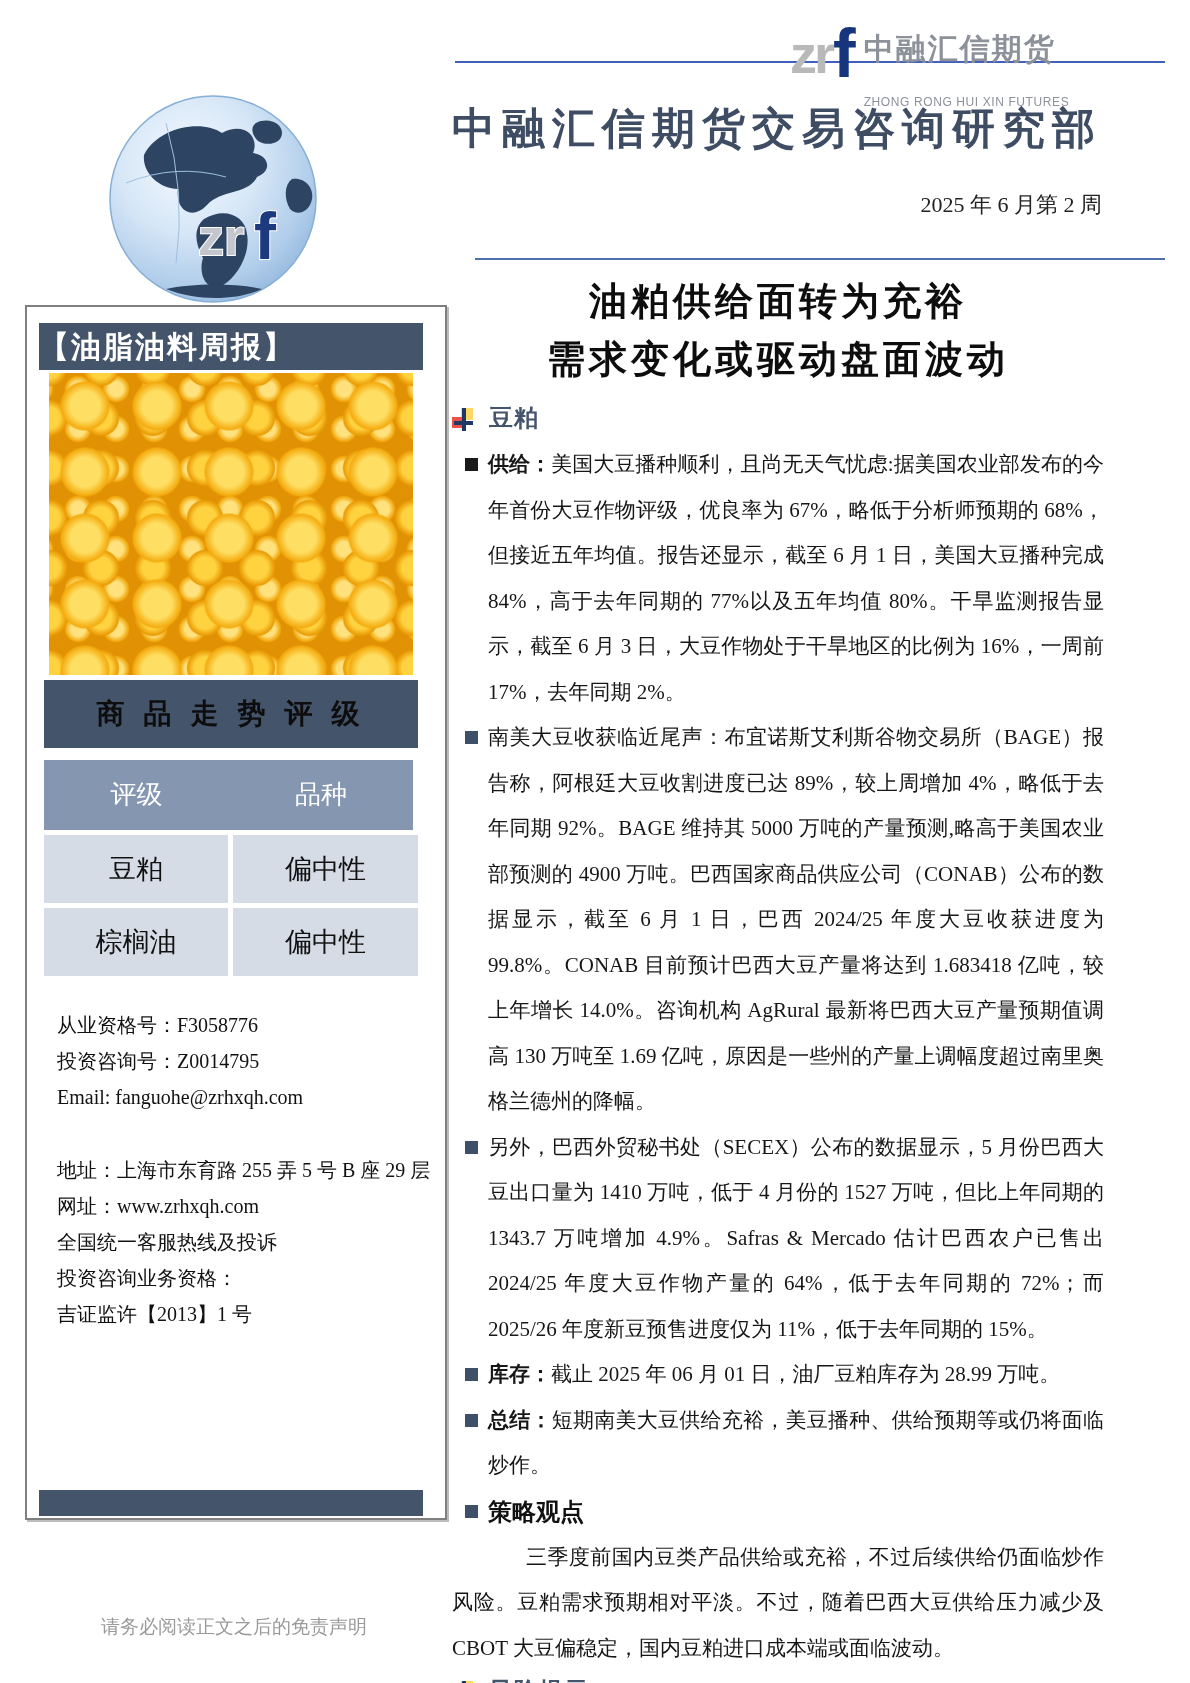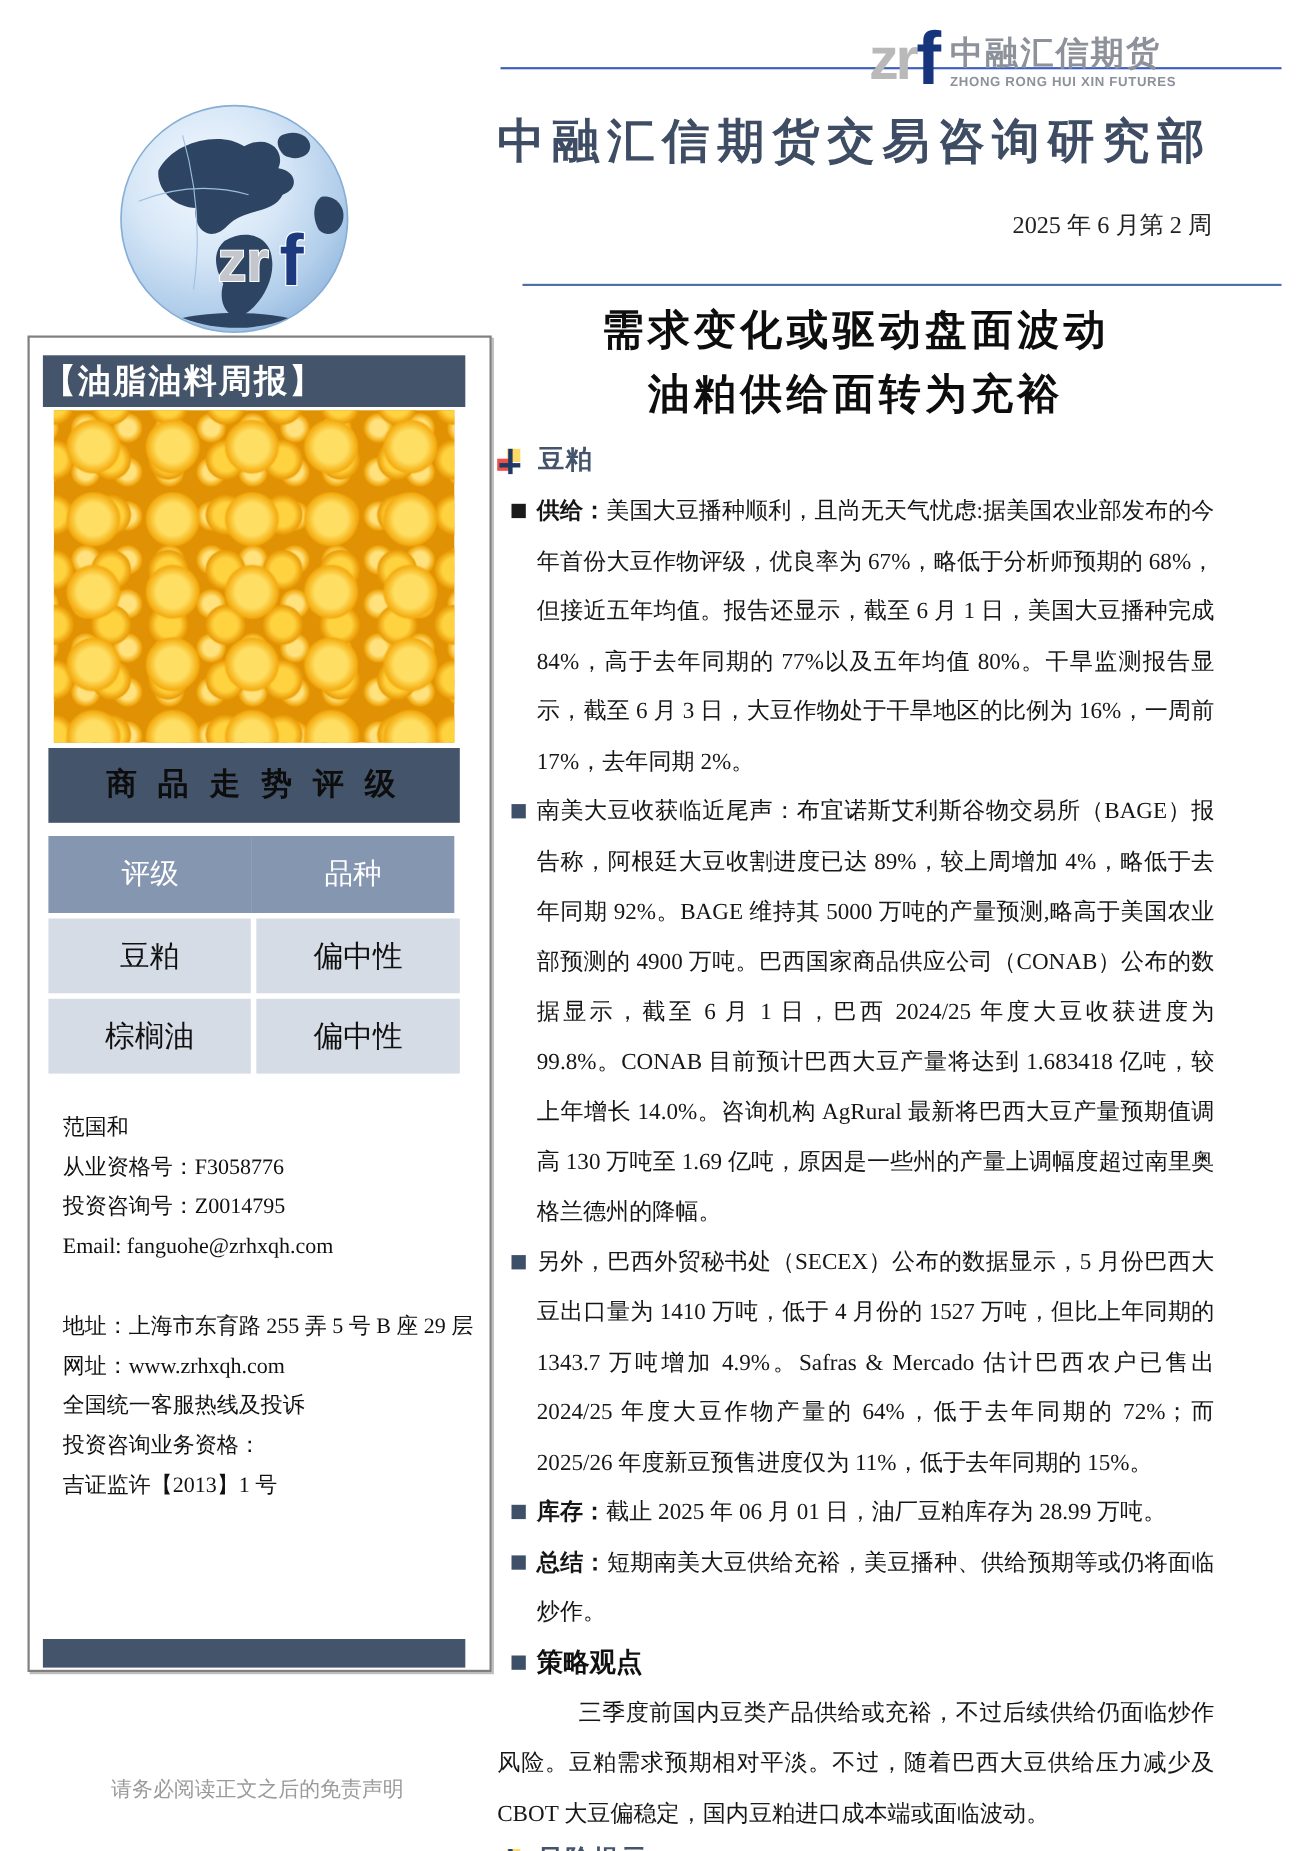--- a/index.html
+++ b/index.html
@@ -7,21 +7,21 @@
         font-family:"Liberation Serif","DejaVu Serif",serif;color:#1a1a1a;}
 
   
   .top-rule{position:absolute;left:455px;top:61px;width:710px;height:2px;background:#4060c0;}
   .logo-block{position:absolute;left:790px;top:14px;display:flex;align-items:flex-start;
               font-family:"Liberation Sans","DejaVu Sans",sans-serif;}
   .logo-zr{font-size:54px;font-weight:bold;color:#b9b9b9;letter-spacing:-3px;line-height:80px;}
   .logo-f{font-size:68px;font-weight:bold;color:#16357d;line-height:78px;margin-left:1px;}
   .logo-names{margin-left:8px;margin-top:18px;}
   .logo-cn{font-size:30px;font-weight:bold;color:#8d9199;letter-spacing:2px;line-height:34px;}
-  .logo-en{font-size:12px;font-weight:bold;color:#8d9199;letter-spacing:0.6px;line-height:16px;}
+  .logo-en{font-size:12px;font-weight:normal;color:#8d9199;letter-spacing:0.6px;line-height:16px;margin-top:28px;}
 
   
   .dept-title{position:absolute;left:452px;top:100px;width:650px;text-align:center;
               font-size:43px;font-weight:bold;color:#3e4d63;letter-spacing:7px;}
   .week-date{position:absolute;left:452px;top:190px;width:650px;text-align:right;
              font-size:22px;color:#222;}
   .header-rule{position:absolute;left:475px;top:258px;width:690px;height:2px;background:#4f6fa8;}
 
   
   .globe{position:absolute;left:106px;top:93px;width:214px;height:212px;}
@@ -134,39 +134,38 @@
         <div class="sb-cell c1">豆粕</div>
         <div class="sb-cell c2">偏中性</div>
       </div>
       <div class="sb-row sb-data">
         <div class="sb-cell c1">棕榈油</div>
         <div class="sb-cell c2">偏中性</div>
       </div>
     </div>
 
     <div class="sb-contact">
-      <div class="sb-line">范国和</div>
       <div class="sb-line">从业资格号：F3058776</div>
       <div class="sb-line">投资咨询号：Z0014795</div>
       <div class="sb-line">Email: fanguohe@zrhxqh.com</div>
       <div class="sb-line gap">地址：上海市东育路 255 弄 5 号 B 座 29 层</div>
       <div class="sb-line">网址：www.zrhxqh.com</div>
       <div class="sb-line">全国统一客服热线及投诉</div>
       <div class="sb-line">投资咨询业务资格：</div>
       <div class="sb-line">吉证监许【2013】1 号</div>
     </div>
 
     <div class="sb-bottom-bar"></div>
   </div>
 
   <div class="sb-footer">请务必阅读正文之后的免责声明</div>
 
   <div class="report-title">
+    <div>油粕供给面转为充裕</div>
     <div>需求变化或驱动盘面波动</div>
-    <div>油粕供给面转为充裕</div>
   </div>
 
   <div class="main-body">
 
     <div class="sec-head">
       <span class="plus-icon">
         <span class="y"></span>
           <span class="r"></span>
           <span class="v"></span>
           <span class="h"></span>

